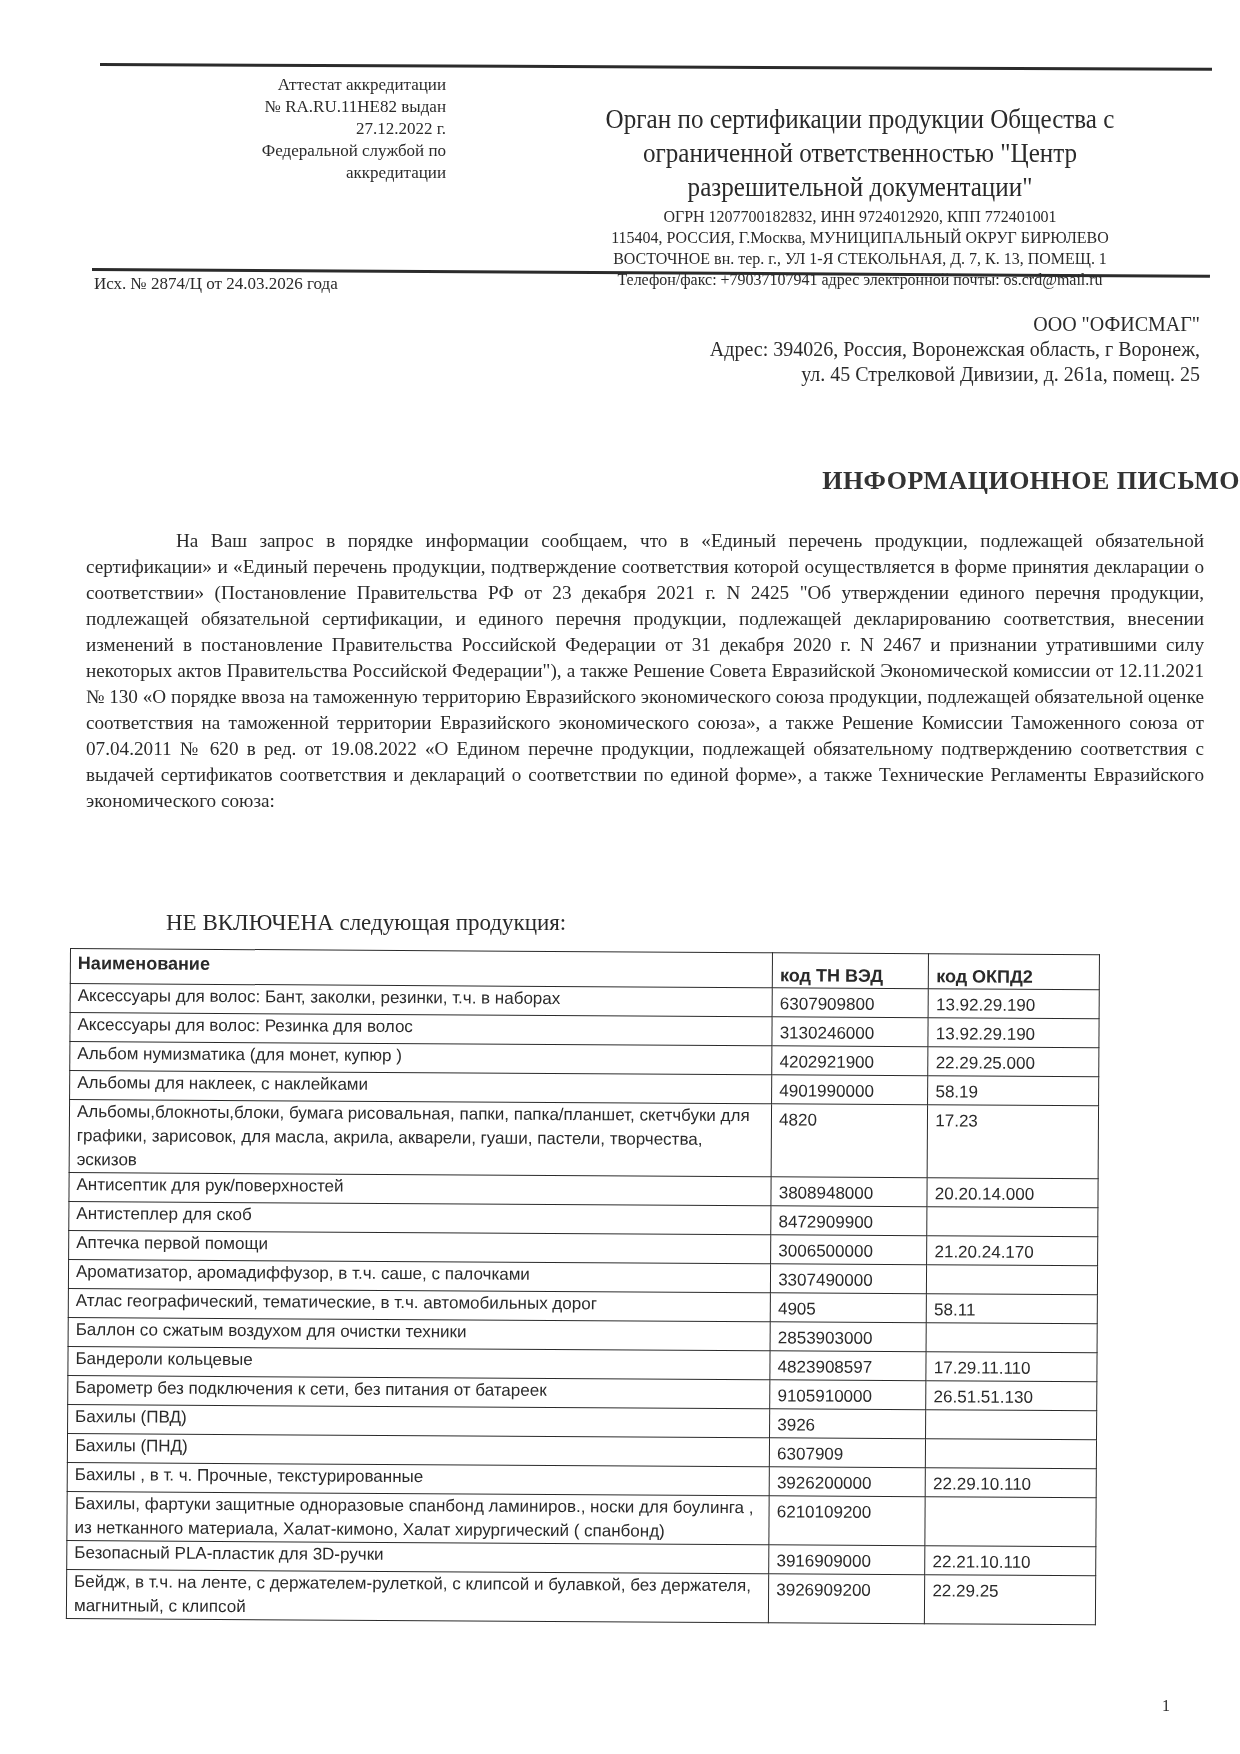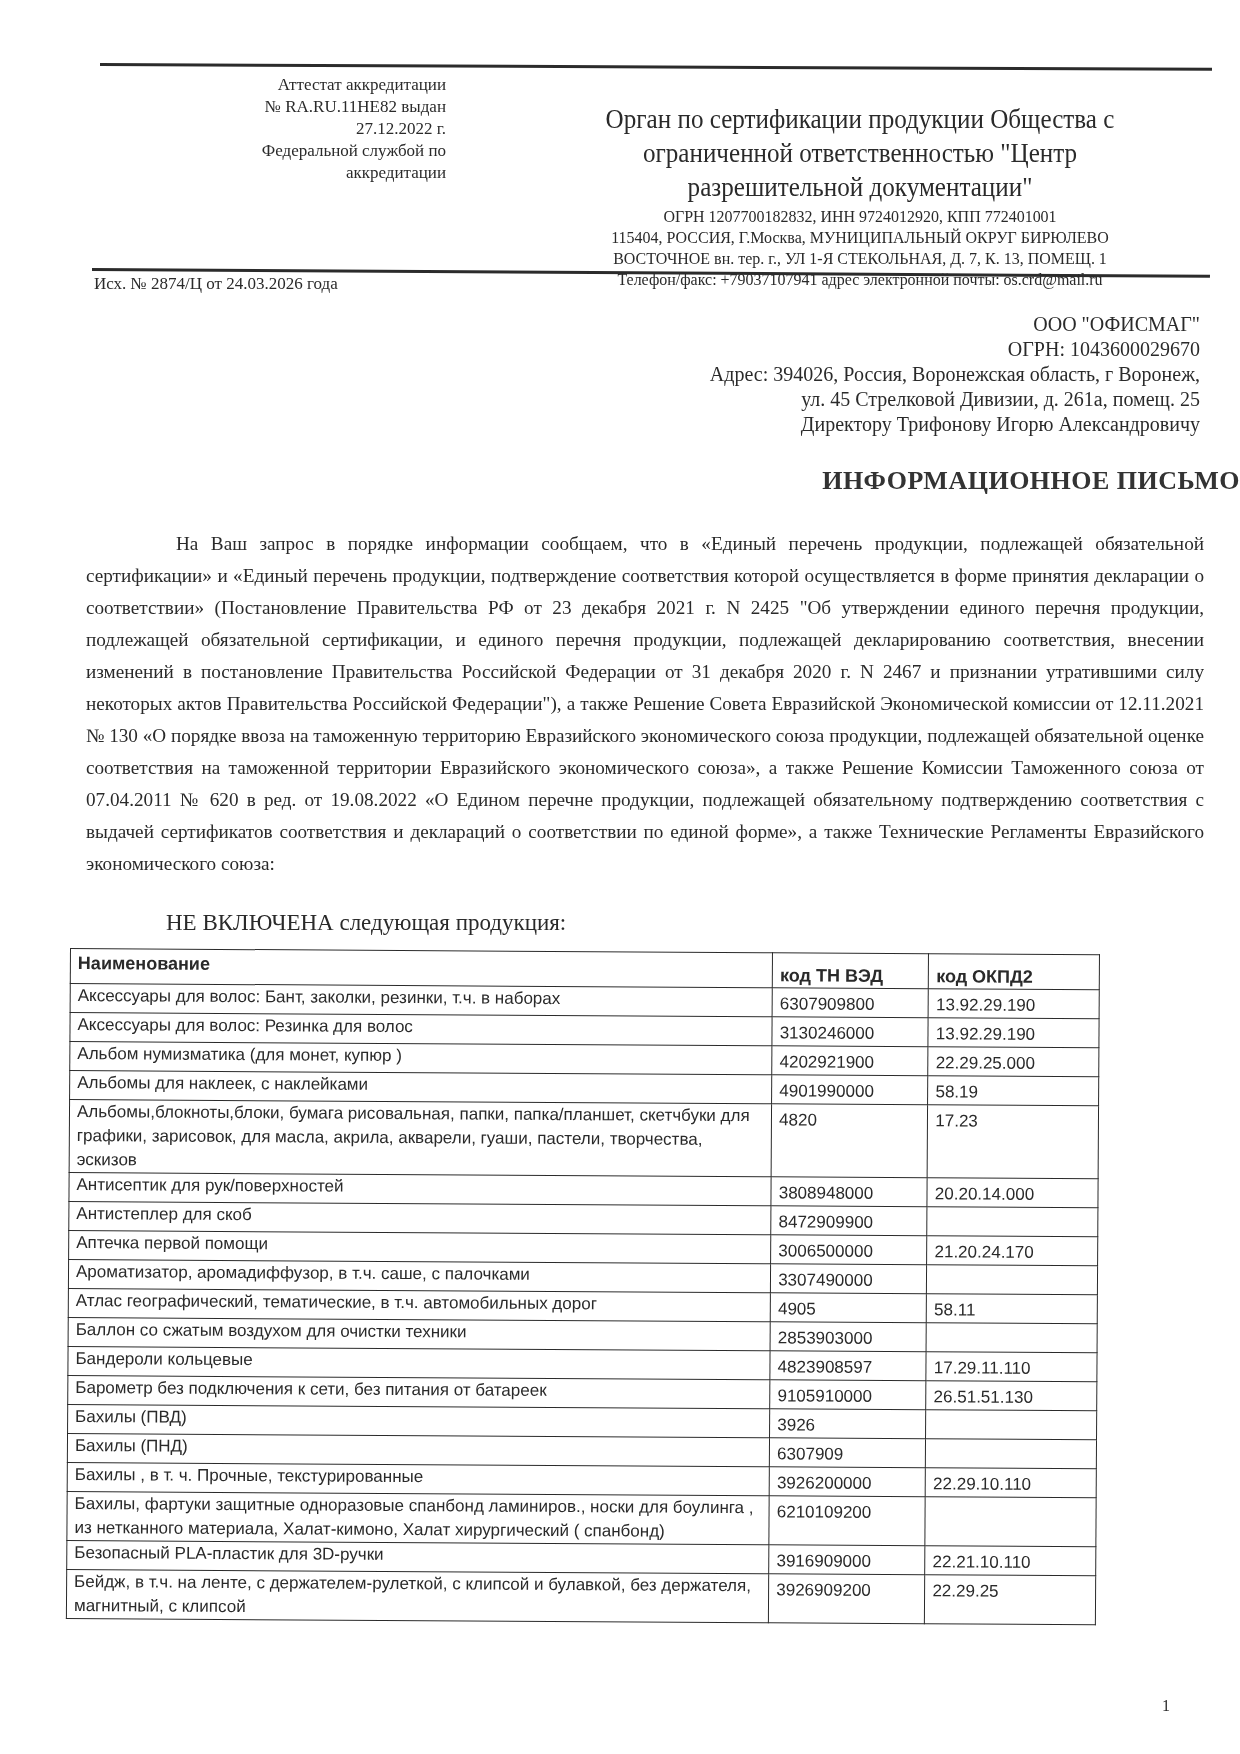--- a/index.html
+++ b/index.html
@@ -15,21 +15,21 @@
   #org-block { position: absolute; left: 520px; top: 102px; width: 680px; text-align: center; }
   #org-name { font-size: 27px; line-height: 34px; transform: scaleX(0.93); }
   #org-details { font-size: 17px; line-height: 21px; margin-top: 2px; transform: scaleX(0.94); }
 
   #outgoing-ref { position: absolute; left: 94px; top: 274px; font-size: 17px; }
 
   #recipient { position: absolute; right: 40px; top: 312px; text-align: right; font-size: 20px; line-height: 25px; }
 
   #letter-title { position: absolute; left: 0; width: 1240px; top: 466px; text-align: right; font-size: 26px; font-weight: bold; letter-spacing: 0.5px; color: #333; }
 
-  #body-text { position: absolute; left: 86px; top: 528px; width: 1118px; font-size: 19.2px; line-height: 32px; text-align: justify; text-indent: 90px; }
+  #body-text { position: absolute; left: 86px; top: 528px; width: 1118px; font-size: 19.2px; line-height: 26px; text-align: justify; text-indent: 90px; }
   #not-included { position: absolute; left: 166px; top: 910px; font-size: 23px; }
 
   #products-table { position: absolute; left: 70px; top: 948px; width: 1030px; border-collapse: collapse; font-size: 17px; transform: rotate(0.35deg); transform-origin: left top; }
   #products-table td, #products-table th { border: 1.6px solid #2b2b2b; padding: 0 7px; vertical-align: top; line-height: 24px; text-align: left; }
   #products-table th { font-weight: bold; font-size: 18px; }
   #products-table th.name-col { vertical-align: top; padding-top: 2px; }
   #products-table th.code-col { vertical-align: bottom; padding-top: 10px; }
   .col-name { width: 664px; }
   .col-tnved { width: 136px; }
   .col-okpd { width: 150px; }
@@ -63,24 +63,22 @@
     <div>Телефон/факс: +79037107941 адрес электронной почты: os.crd@mail.ru</div>
   </div>
 </div>
 
 <div class="rule" id="rule-mid"></div>
 
 <div id="outgoing-ref" class="serif">Исх. № 2874/Ц от 24.03.2026 года</div>
 
 <div id="recipient" class="serif">
   <div>ООО "ОФИСМАГ"</div>
-  <div>ОГРН: 1043600029670</div>
   <div>Адрес: 394026, Россия, Воронежская область, г Воронеж,</div>
   <div>ул. 45 Стрелковой Дивизии, д. 261а, помещ. 25</div>
-  <div>Директору Трифонову Игорю Александровичу</div>
 </div>
 
 <div id="letter-title" class="serif">ИНФОРМАЦИОННОЕ ПИСЬМО</div>
 
 <div id="body-text" class="serif">На Ваш запрос в порядке информации сообщаем, что в «Единый перечень продукции, подлежащей обязательной сертификации» и «Единый перечень продукции, подтверждение соответствия которой осуществляется в форме принятия декларации о соответствии» (Постановление Правительства РФ от 23 декабря 2021 г. N 2425 "Об утверждении единого перечня продукции, подлежащей обязательной сертификации, и единого перечня продукции, подлежащей декларированию соответствия, внесении изменений в постановление Правительства Российской Федерации от 31 декабря 2020 г. N 2467 и признании утратившими силу некоторых актов Правительства Российской Федерации"), а также Решение Совета Евразийской Экономической комиссии от 12.11.2021 № 130 «О порядке ввоза на таможенную территорию Евразийского экономического союза продукции, подлежащей обязательной оценке соответствия на таможенной территории Евразийского экономического союза», а также Решение Комиссии Таможенного союза от 07.04.2011 № 620 в ред. от 19.08.2022 «О Едином перечне продукции, подлежащей обязательному подтверждению соответствия с выдачей сертификатов соответствия и деклараций о соответствии по единой форме», а также Технические Регламенты Евразийского экономического союза:</div>
 
 <div id="not-included" class="serif"><span>НЕ ВКЛЮЧЕНА</span><span> следующая продукция:</span></div>
 
 <table id="products-table" class="sans">
   <thead>

